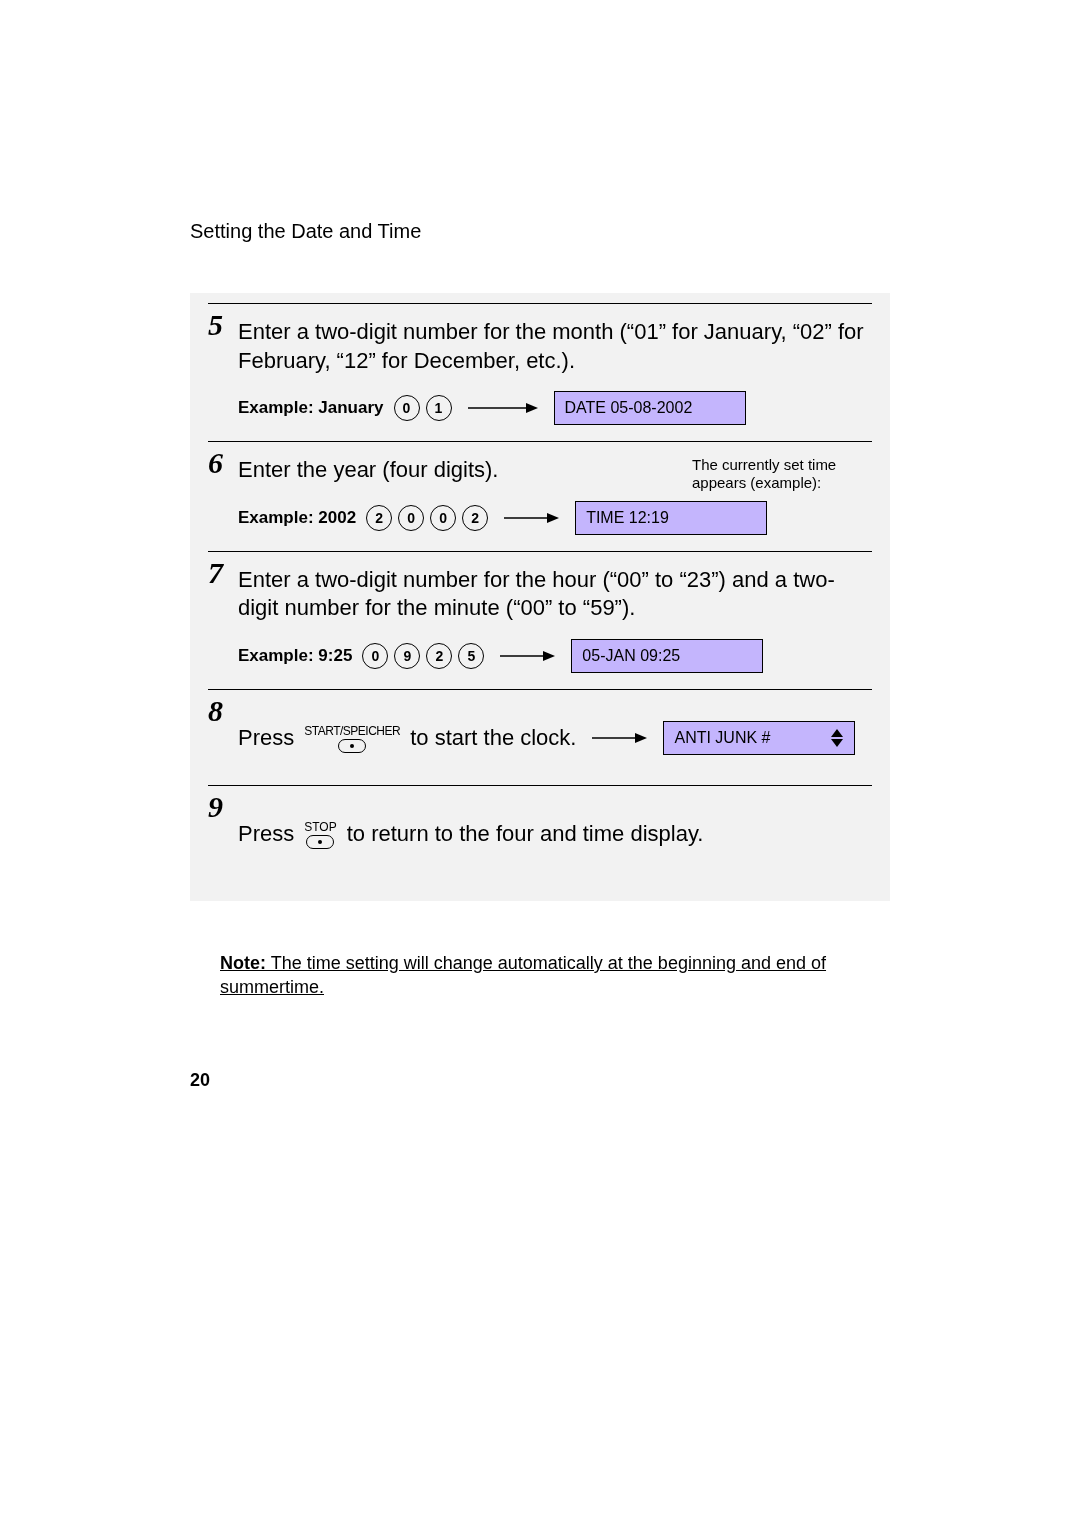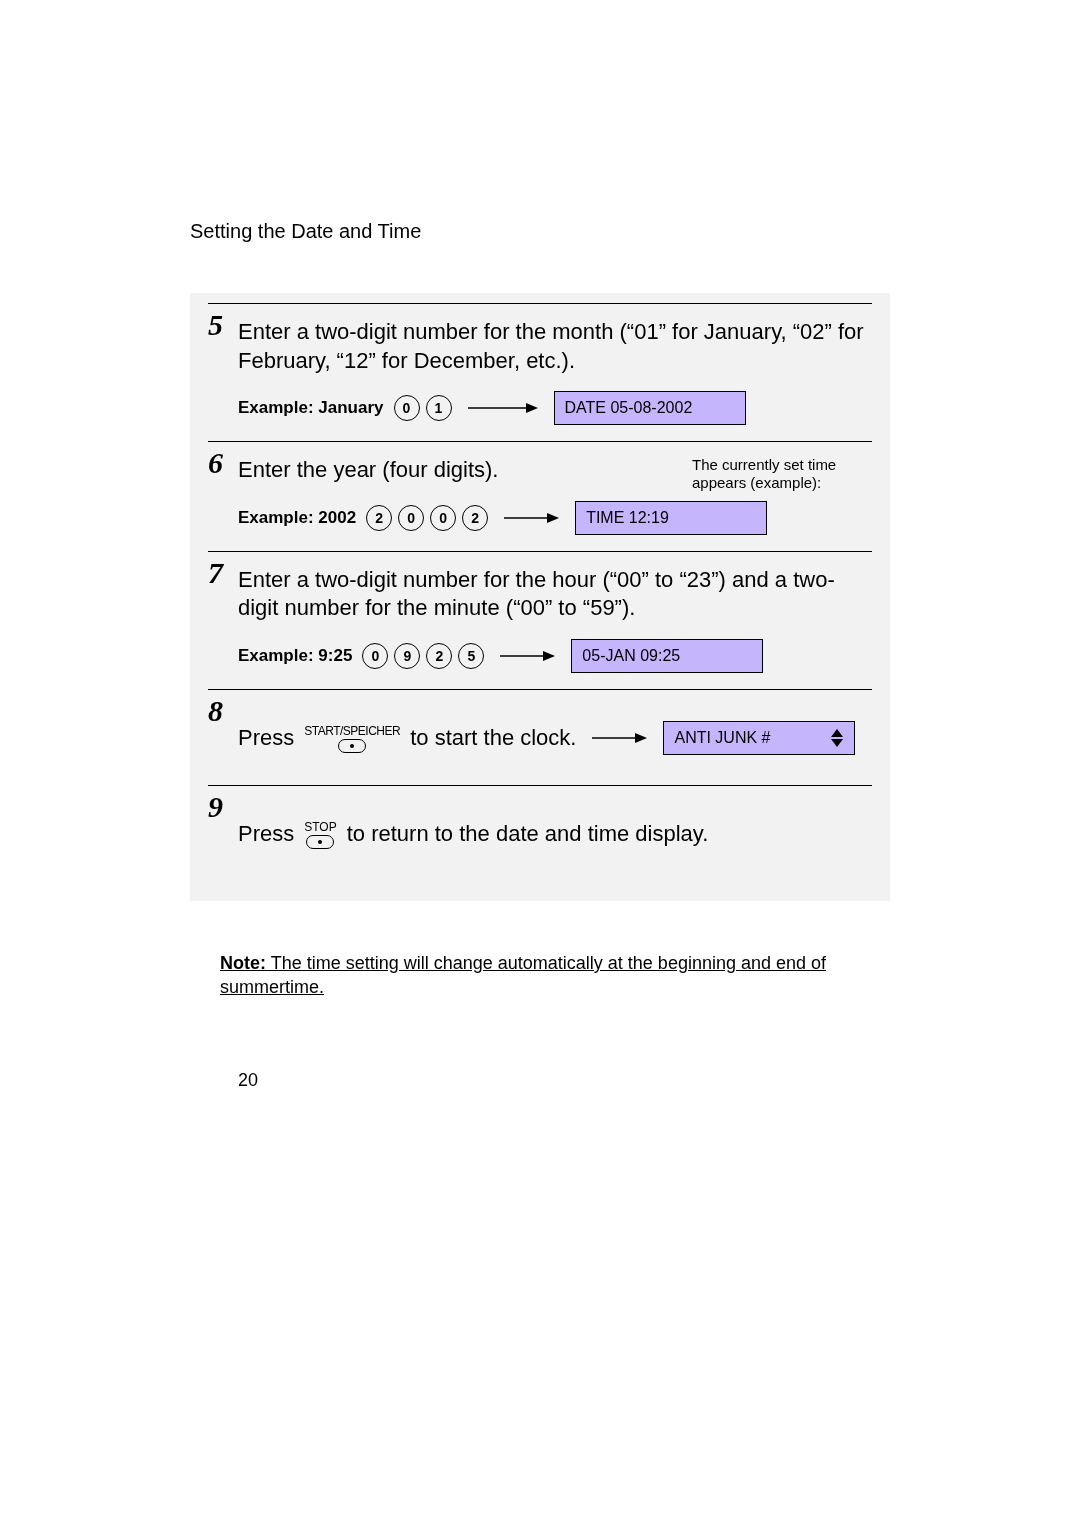--- a/index.html
+++ b/index.html
@@ -139,23 +139,22 @@
     margin-left: 30px;
     font-size: 18px;
     line-height: 1.35;
     max-width: 640px;
     text-decoration: underline;
   }
   .page-number {
     position: absolute;
     left: 190px;
     top: 1070px;
-    font-weight: normal;
+    font-weight: bold;
     font-size: 18px;
-    margin-left: 48px;
   }
 </style>
 </head>
 <body>
 
 <div class="page">
   <div class="page-title">Setting the Date and Time</div>
 
   <div class="steps-box">
 
@@ -260,21 +259,21 @@
 
     <div class="step" style="border-bottom:none;">
       <div class="step-num">9</div>
       <div class="step-body">
         <div class="row" style="margin-top:4px;">
           <span class="instr">Press</span>
           <span class="key-label">
             <span>STOP</span>
             <span class="key-oval"></span>
           </span>
-          <span class="instr"> to return to the date and time display.</span>
+          <span class="instr"> to return to the four and time display.</span>
         </div>
       </div>
     </div>
 
   </div>
 
   <div class="note-block">
     <b>Note:</b><span> The time setting will change automatically at the beginning and end of summertime.</span>
   </div>
 </div>

